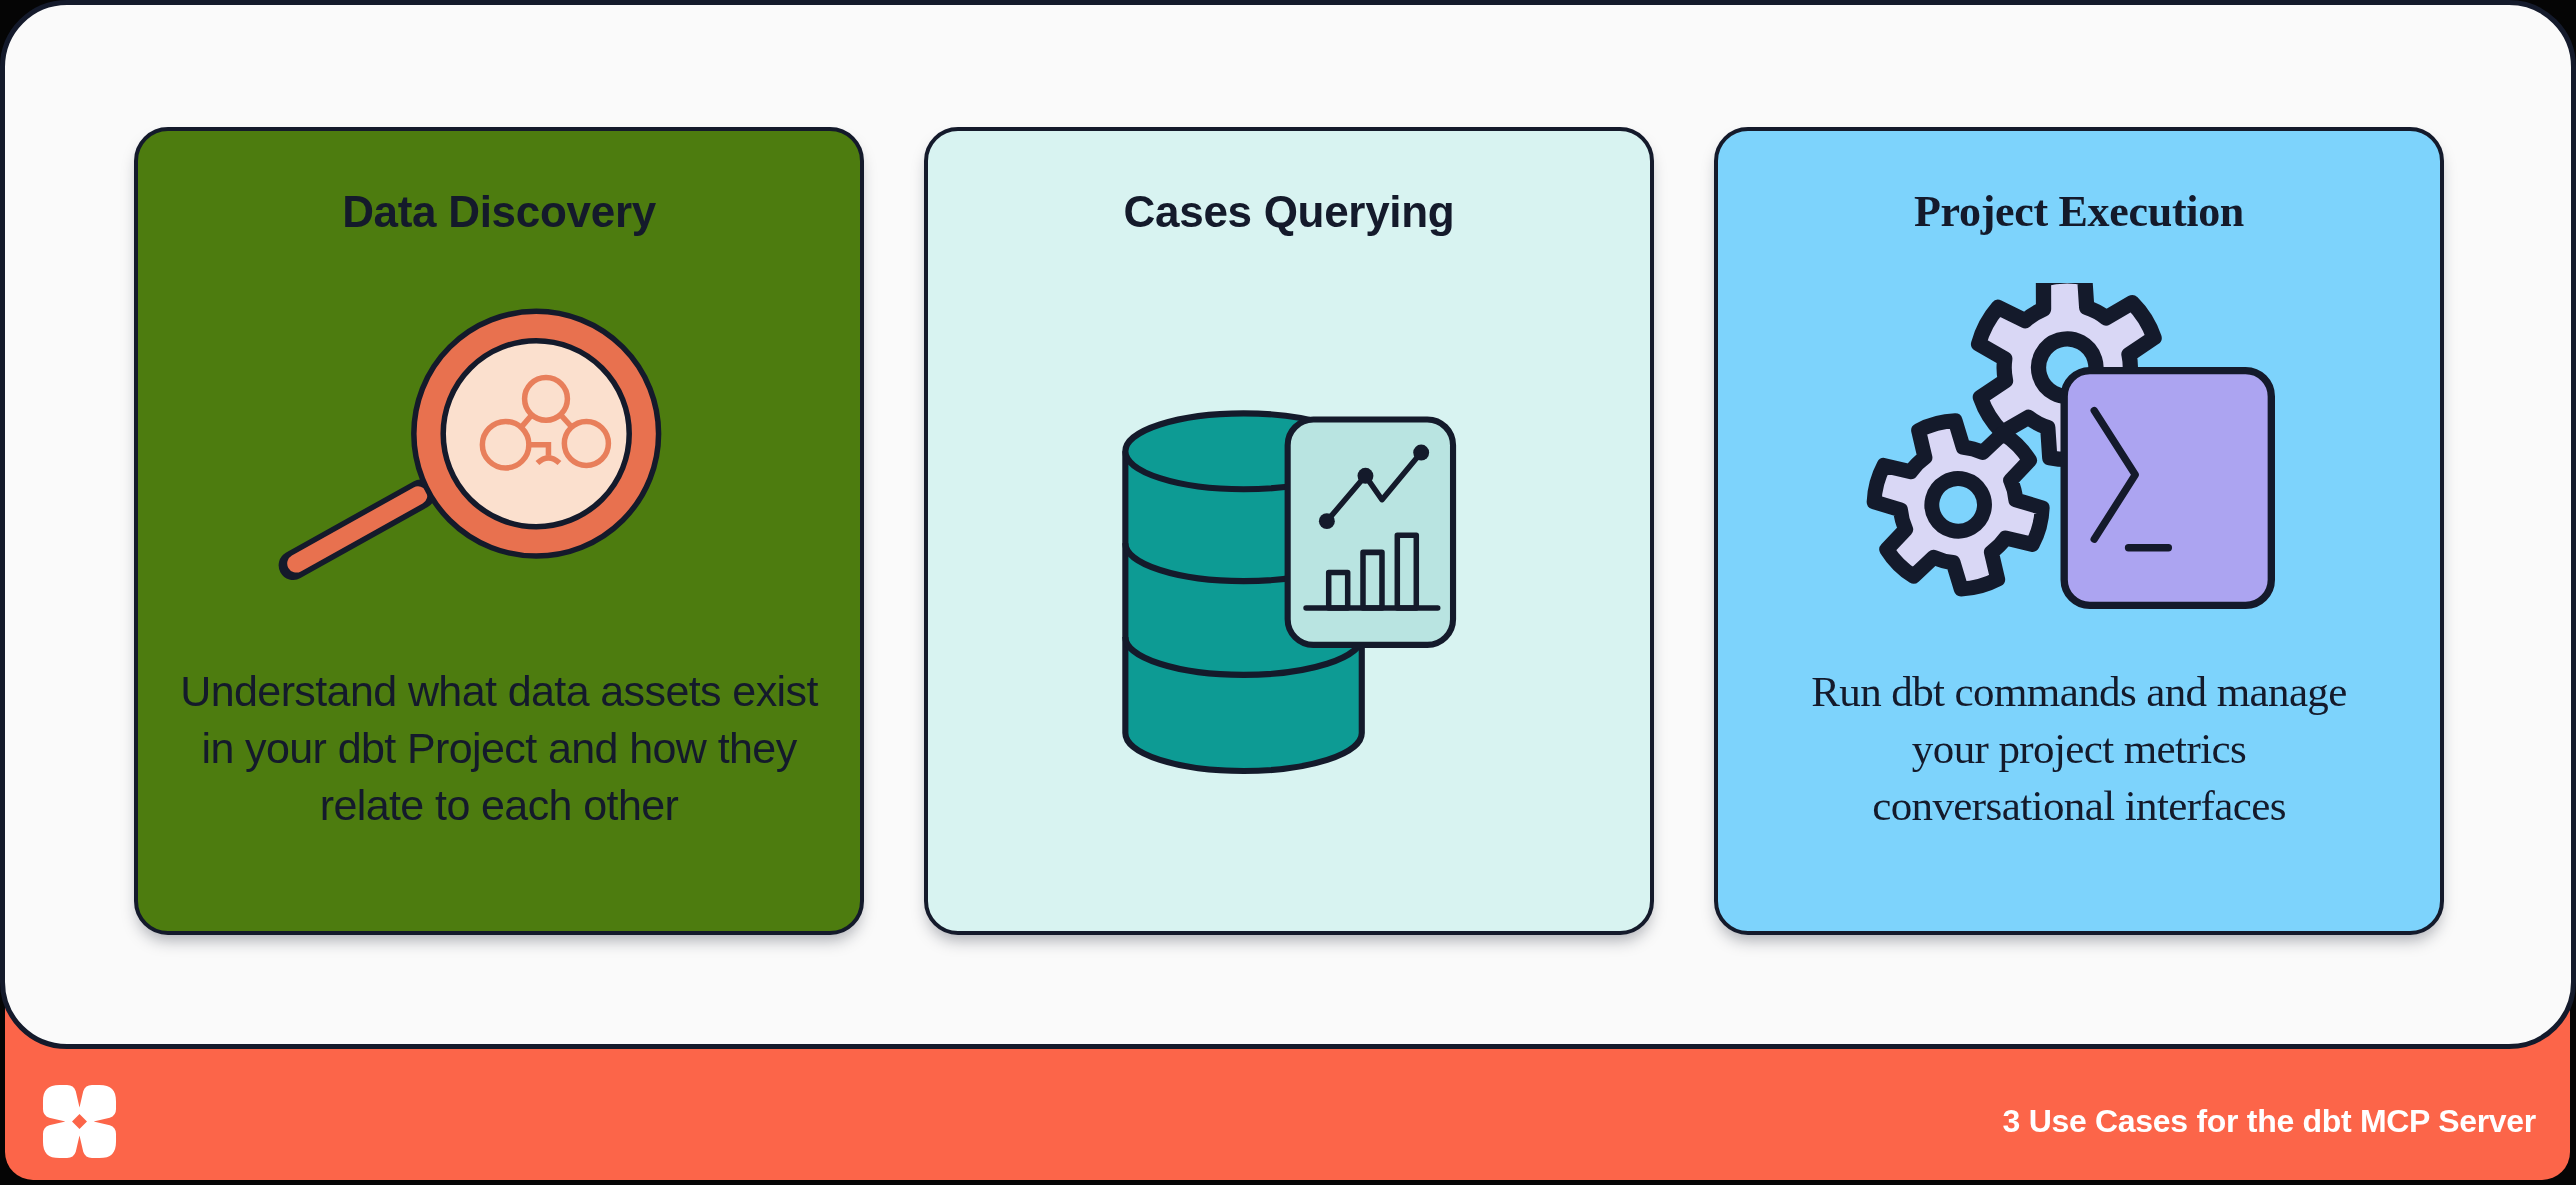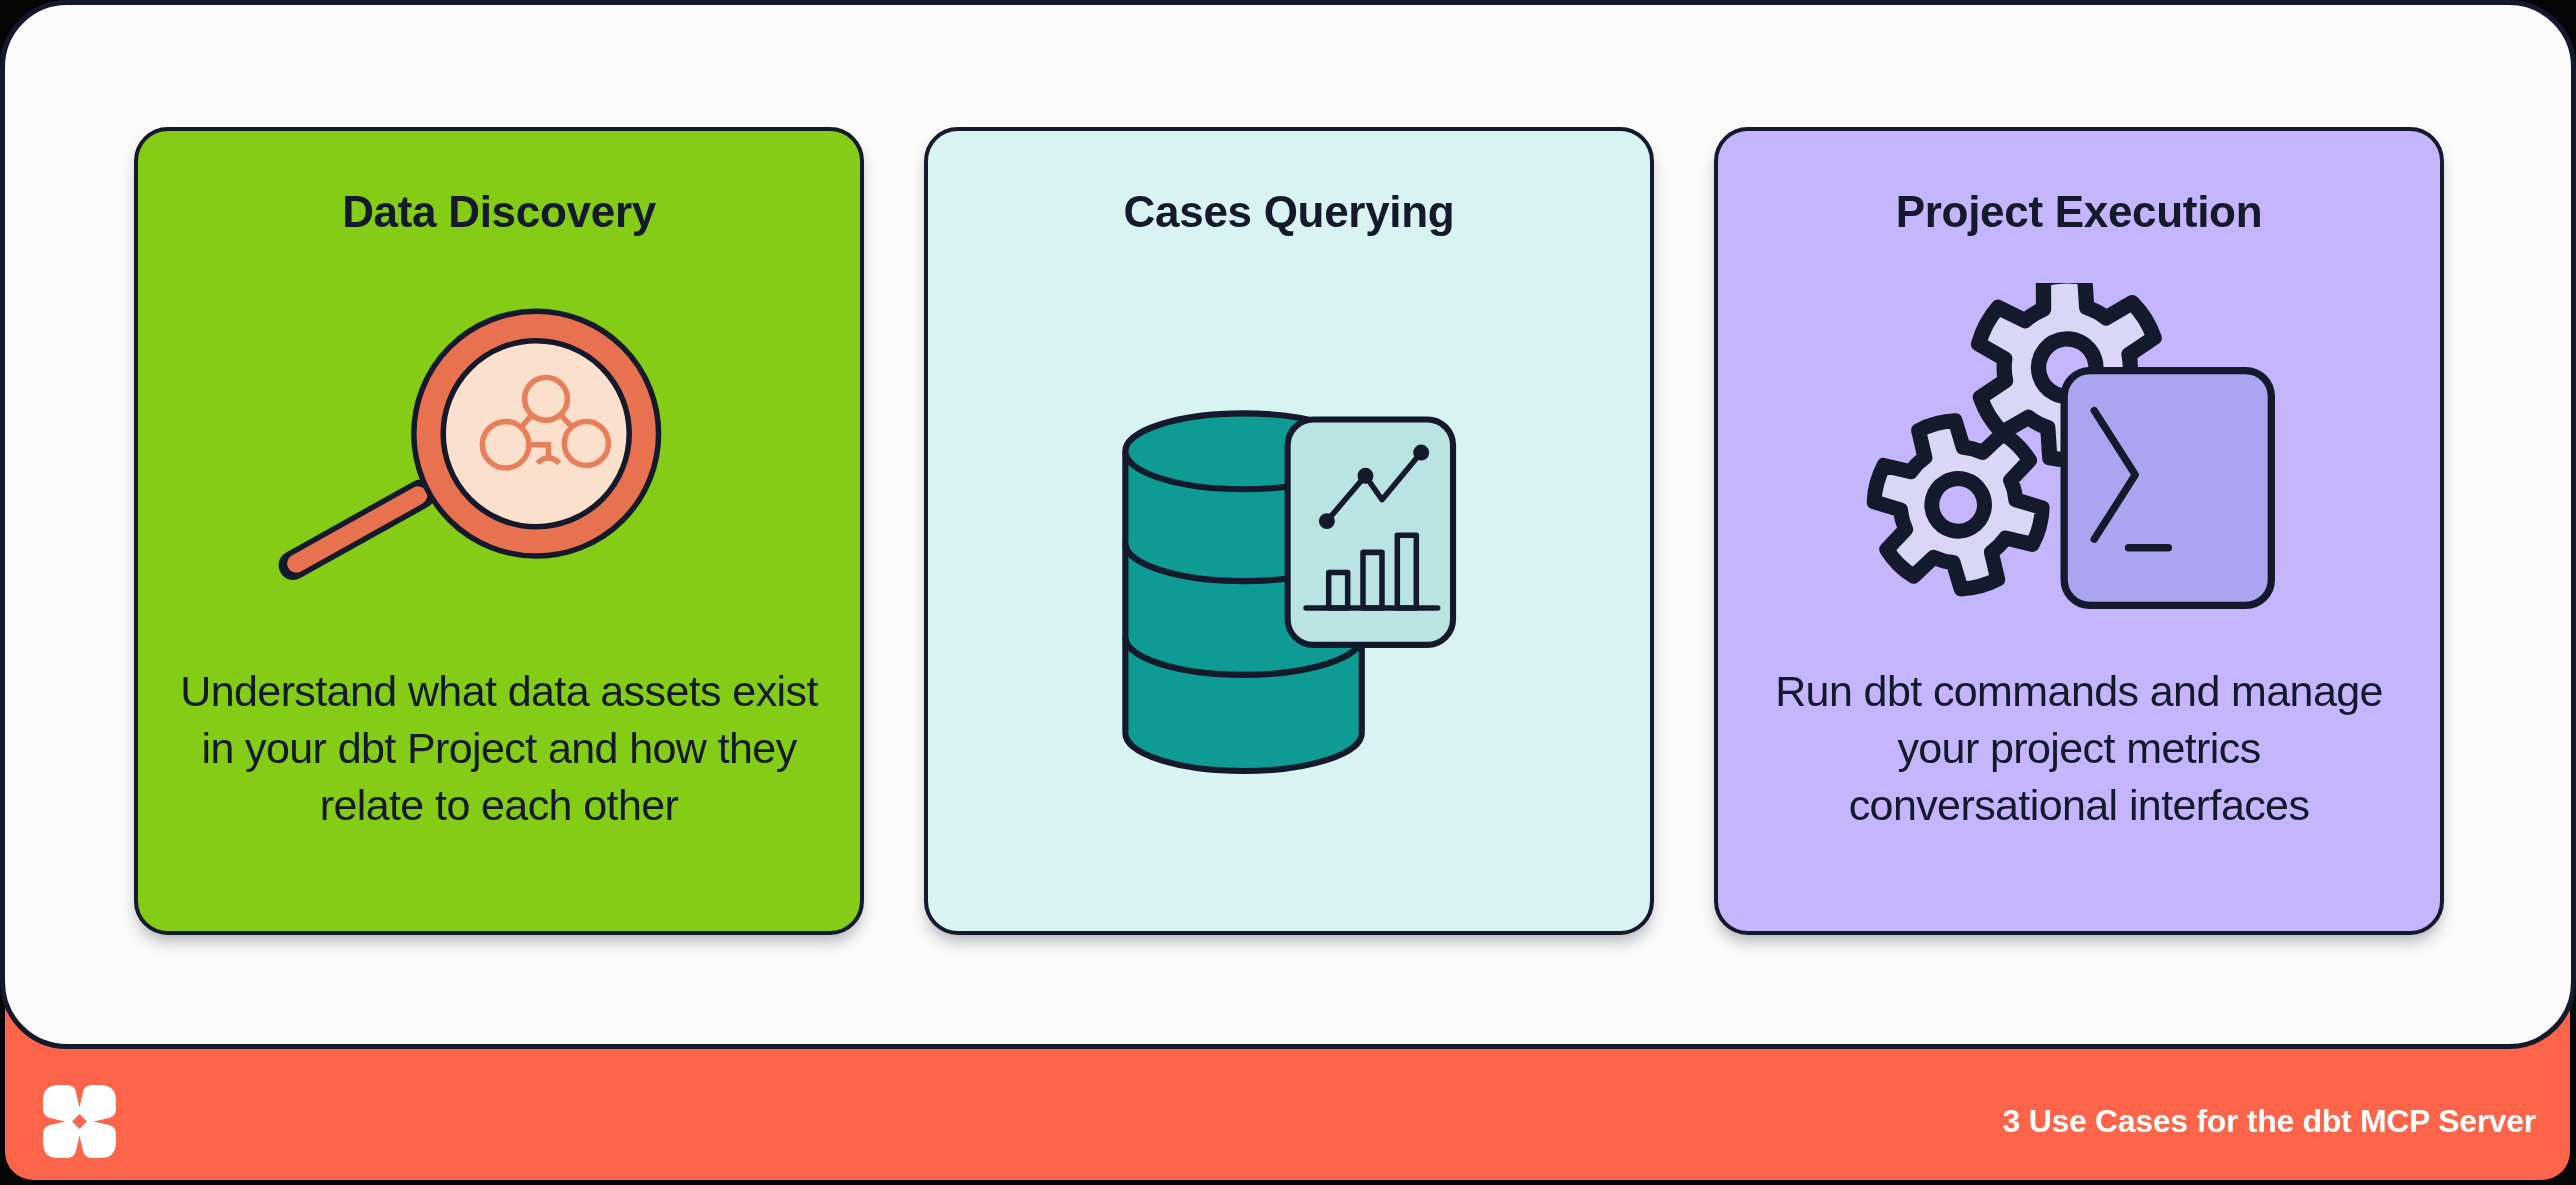--- a/index.html
+++ b/index.html
@@ -60,21 +60,21 @@
   svg{display:block;}
 </style>
 </head>
 <body>
 
 <div class="orange-sheet" style="background: rgb(252, 101, 73);"></div>
 
 <div class="panel" style="background: rgb(250, 250, 250); border-color: rgb(20, 26, 43);">
   <div class="cards">
 
-    <section class="card" style="background: #84cc16;">
+    <section class="card" style="background: #4d7c0f;">
       <h2 class="card-title">Data Discovery</h2>
       <div class="icon-wrap">
         <svg width="465" height="288" viewBox="0 0 760 470">
 
           <line x1="251" y1="309" x2="43" y2="425" stroke="#141A2B" stroke-width="48" stroke-linecap="round"></line>
           <line x1="247" y1="311" x2="48" y2="422" stroke="#E8714F" stroke-width="30" stroke-linecap="round"></line>
 
           <circle cx="440" cy="210" r="200" fill="#E8714F" stroke="#141A2B" stroke-width="9"></circle>
           <circle cx="440" cy="210" r="152" fill="#FBE0CE" stroke="#141A2B" stroke-width="9"></circle>
 
@@ -114,21 +114,21 @@
           </g>
           <g fill="#141A2B">
             <circle cx="341" cy="219" r="13"></circle>
             <circle cx="404" cy="145" r="13"></circle>
             <circle cx="495" cy="107" r="13"></circle>
           </g>
         </svg>
       </div>
     </section>
 
-    <section class="card" style="background: #c4b5fd;">
+    <section class="card" style="background: #7dd3fc; font-family: Liberation Serif, serif;">
       <h2 class="card-title">Project Execution</h2>
       <div class="icon-wrap">
         <svg width="429" height="331" viewBox="0 0 700 540">
 
           <g transform="translate(330,138) rotate(28) scale(1.56)">
             <path fill-rule="evenodd" fill="#D9D7F5" stroke="#141A2B" stroke-width="16" stroke-linejoin="round" d="M62,-22.6 L93.5,-21.6 A96 96 0 0 1 93.5,21.6 L62,22.6 A66 66 0 0 1 50.6,42.4 L65.5,70.2 A96 96 0 0 1 28.1,91.8 L11.5,65 A66 66 0 0 1 -11.5,65 L-28.1,91.8 A96 96 0 0 1 -65.5,70.2 L-50.6,42.4 A66 66 0 0 1 -62,22.6 L-93.5,21.6 A96 96 0 0 1 -93.5,-21.6 L-62,-22.6 A66 66 0 0 1 -50.6,-42.4 L-65.5,-70.2 A96 96 0 0 1 -28.1,-91.8 L-11.5,-65 A66 66 0 0 1 11.5,-65 L28.1,-91.8 A96 96 0 0 1 65.5,-70.2 L50.6,-42.4 A66 66 0 0 1 62,-22.6 Z
                  M30,0 A30 30 0 1 0 -30,0 A30 30 0 1 0 30,0 Z"></path>
           </g>
 
           <g transform="translate(152,362) rotate(15) scale(1.43)">

